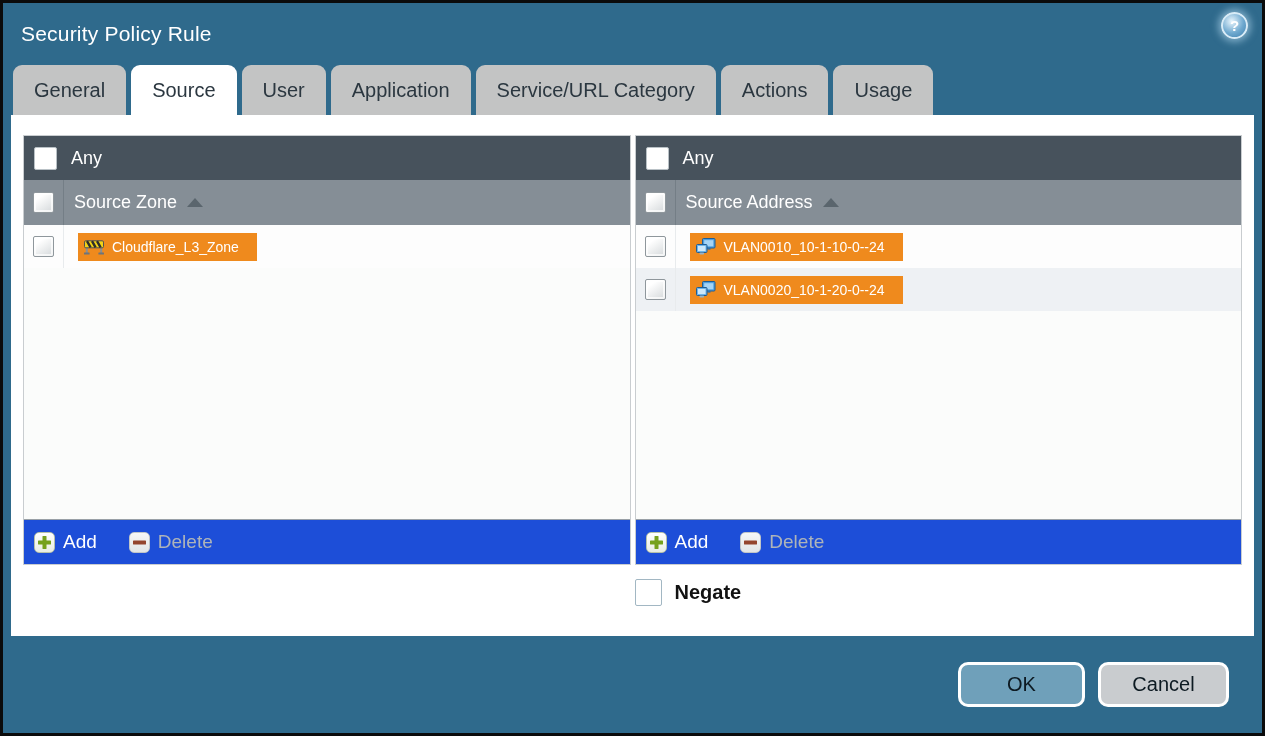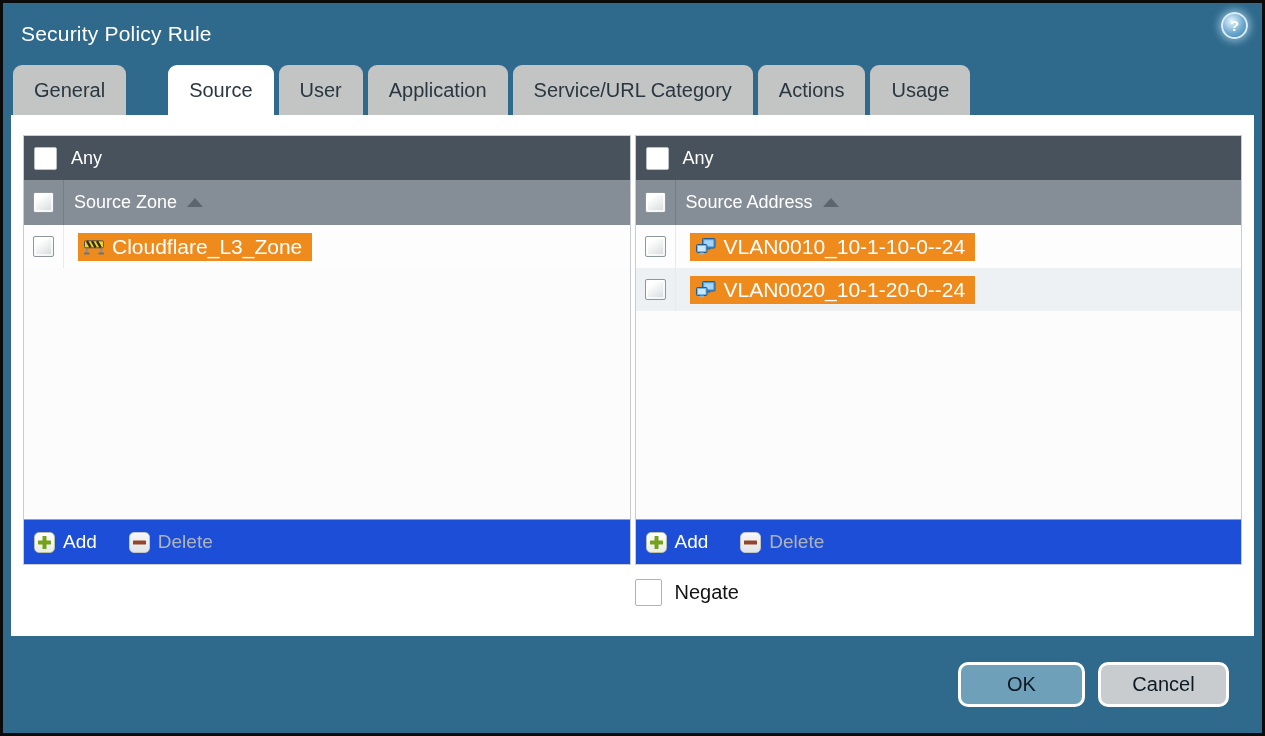--- a/index.html
+++ b/index.html
@@ -11,21 +11,21 @@
   .title { color:#fff; font-size:21px; letter-spacing:.2px; }
   .help-icon { position:absolute; top:9px; right:14px; width:27px; height:27px; border-radius:50%;
     background:radial-gradient(circle at 38% 32%, #e8f5fd, #6fa9cf 55%, #3c7fae);
     border:2px solid #d9ecf7; box-shadow:0 0 7px 3px rgba(185,223,244,.55);
     display:flex; align-items:center; justify-content:center; color:#fff; font-weight:bold; font-size:15px; cursor:pointer; }
 
   
   .tabs { display:flex; align-items:stretch; height:50px; padding-left:10px; gap:5px; }
   .tab { background:#c3c4c4; color:#2b3740; font-size:20px; display:flex; align-items:center;
     padding:0 21px; border-radius:9px 9px 0 0; cursor:pointer; white-space:nowrap; }
-  .tab.active { background:#ffffff;margin-left:37px; }
+  .tab.active { background:#ffffff; }
 
   
   .content { position:absolute; left:8px; right:8px; top:112px; bottom:97px; background:#fff; padding:20px 12px 0 12px; }
   .panels { display:flex; gap:4px; }
   .panel { flex:1; display:flex; flex-direction:column; height:430px; border:1px solid #c9cdd0; background:#FBFCFB; }
 
   .any-row { flex:none; height:44px; background:#47525C; display:flex; align-items:center; padding-left:10px; }
   .any-row .label { color:#fff; font-size:18px; margin-left:14px; }
   .cb { display:inline-block; border-radius:2px; }
   .cb-flat { width:23px; height:23px; background:#fff; border:1px solid #b9c1c6; }
@@ -37,36 +37,36 @@
   .colheader .cb-col { border-right:1px solid #747e86; }
   .colheader .label { color:#fff; font-size:18px; margin-left:10px; }
   .sort-arrow { width:0; height:0; border-left:8px solid transparent; border-right:8px solid transparent;
     border-bottom:9px solid #5a656d; display:inline-block; margin-left:10px; }
 
   .rowsarea { flex:1; overflow:hidden; }
   .row { height:43px; display:flex; align-items:center; }
   .row.odd { background:#fdfdfd; }
   .row.even { background:#EEF1F4; }
   .row .cb-col { border-right:1px solid #e8ebed; }
-  .chip { display:inline-flex; align-items:center; gap:8px; height:28px; margin-left:14px; padding:0 10px 0 6px;
-    background:#EF8A1D; color:#fff; font-size:21px; cursor:pointer; white-space:nowrap; }
+  .chip { display:inline-flex; align-items:center; gap:8px; height:28px; margin-left:14px; padding:0 18px 0 6px;
+    background:#EF8A1D; color:#fff; font-size:14px; cursor:pointer; white-space:nowrap; }
   .chip .icon { display:flex; align-items:center; }
 
   .panel-footer { flex:none; height:45px; background:#1d4ed8; border-top:1px solid #99a0a6;
     display:flex; align-items:center; gap:32px; padding-left:10px; }
   .toolbtn { display:flex; align-items:center; gap:8px; font-size:19px; cursor:pointer; }
   .toolbtn.add { color:#ffffff; }
   .toolbtn.del { color:#AEB4B9; cursor:default; }
   .iconbox { width:21px; height:21px; border-radius:5px; display:flex; align-items:center; justify-content:center; }
   .plusbox { background:linear-gradient(#ffffff,#e9ede3); border:1px solid #b7c1a8; }
   .minusbox { background:linear-gradient(#f6f7f7,#e2e5e7); border:1px solid #c0c5c8; }
 
   .negate-row { display:flex; align-items:center; gap:13px; margin-top:14px; margin-left:calc(50% + 2px); }
   .cb-negate { width:27px; height:27px; background:#fff; border:1px solid #a2b7c3; border-radius:2px; }
-  .negate-row .label { font-size:20px; color:#121212; }
+  .negate-row .label { font-size:20px; color:#121212;font-weight:bold; }
 
   
   .dlg-footer { position:absolute; left:0; right:8px; bottom:0; height:97px; display:flex; align-items:center;
     justify-content:flex-end; gap:13px; padding-right:25px; }
   .btn { height:45px; border:3px solid #fff; border-radius:10px; font-size:20px; color:#0d1a22;
     display:flex; align-items:center; justify-content:center; cursor:pointer; }
   .btn-ok { width:127px; background:#6FA0BA; }
   .btn-cancel { width:131px; background:#C9CCCF; }
 </style>
 </head>

